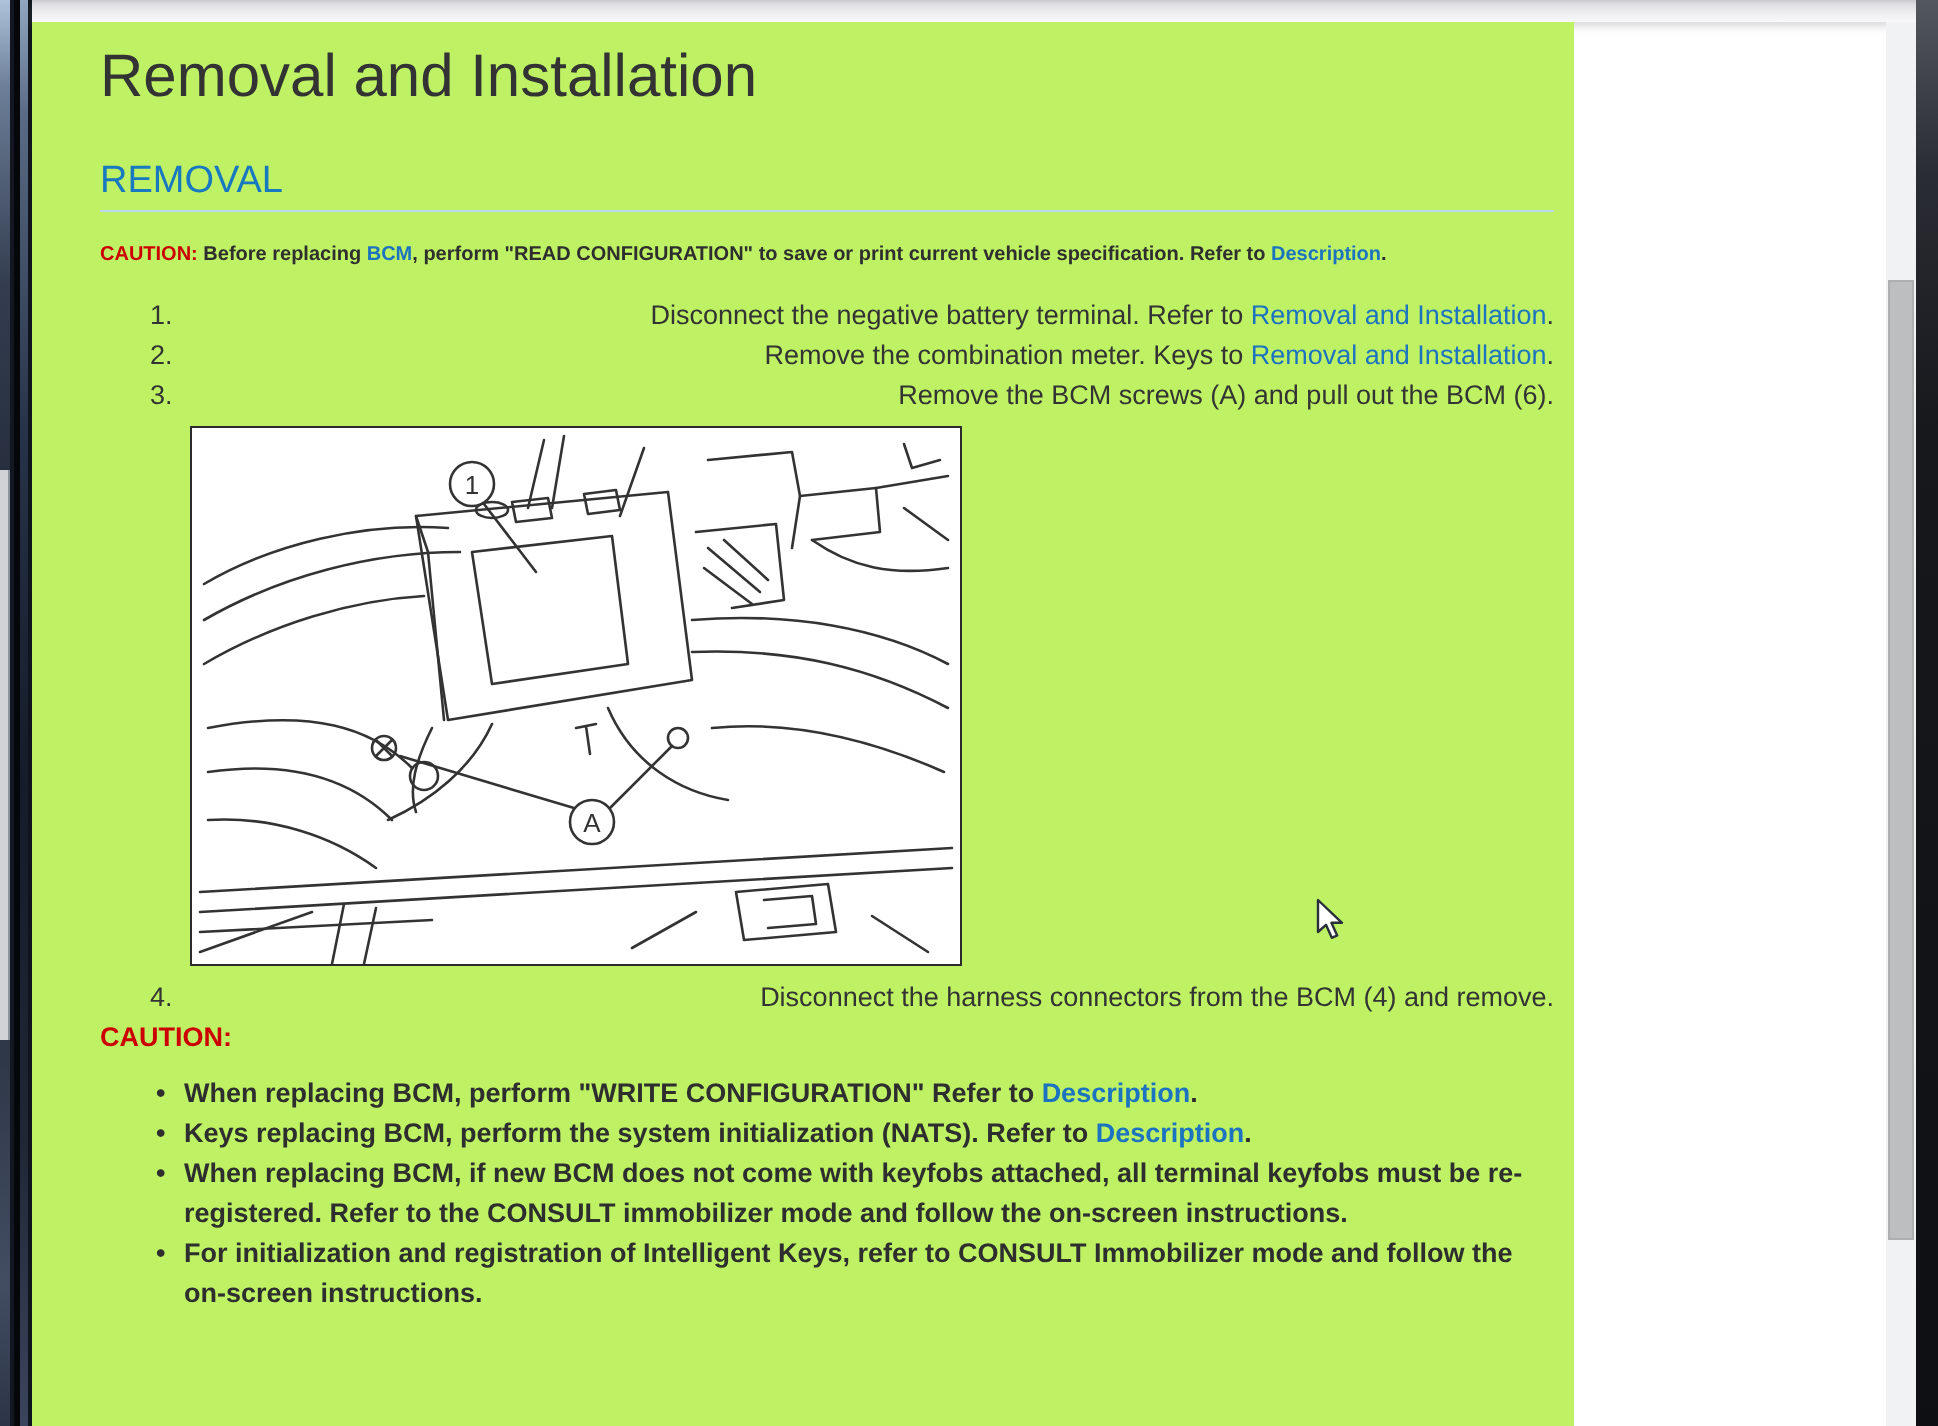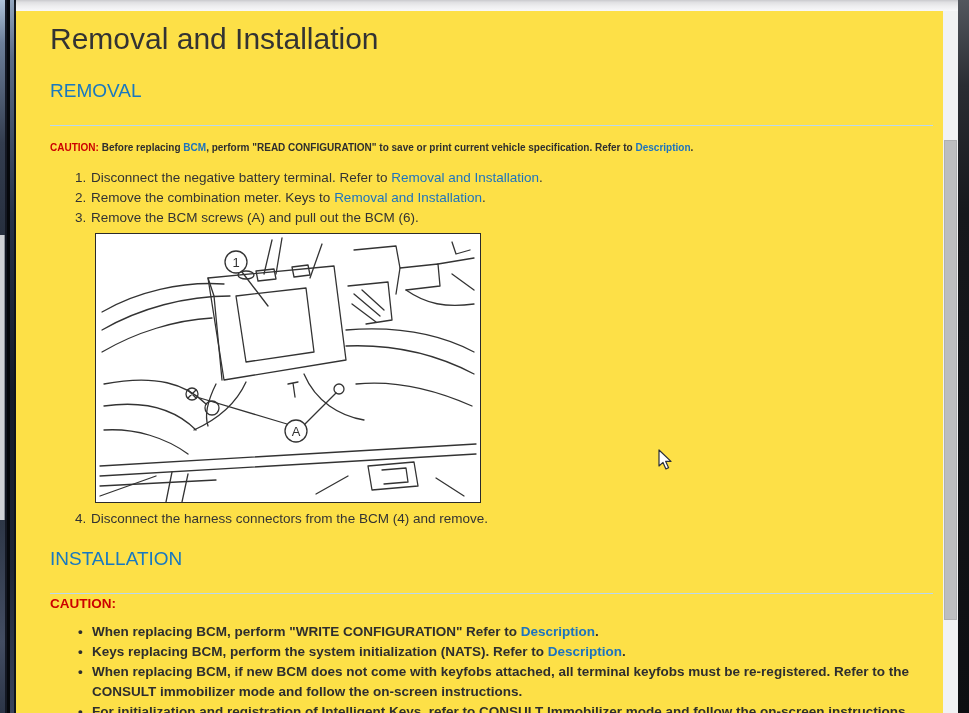--- a/index.html
+++ b/index.html
@@ -19,34 +19,34 @@
   .right-dark{position:absolute;left:958px;width:11px;top:0;bottom:0;
     background:linear-gradient(180deg,#53575e 0%,#2a2d33 12%,#16181c 30%,#0d0f12 100%);}
   
   .topbar{position:absolute;left:16px;top:0;width:942px;height:11px;
     background:linear-gradient(180deg,#c9c9cd 0%,#dfdfe2 20%,#ededef 55%,#f8f8fa 100%);
     box-shadow:0 2px 4px rgba(110,110,125,.28);}
   
   .scroll-track{position:absolute;left:943px;top:11px;width:15px;height:702px;background:#f1f2f3;}
   .scroll-thumb{position:absolute;left:1px;top:129px;width:13px;height:480px;background:#bdbec0;border:1px solid #aeafb1;box-sizing:border-box;}
   
-  .content{position:absolute;left:16px;top:11px;width:927px;bottom:0;background:#fde047;
+  .content{position:absolute;left:16px;top:11px;width:771px;bottom:0;background:#bef264;
     box-sizing:border-box;padding:10px 10px 0 34px;color:#333;}
   h1.title{margin:0;font-size:30px;line-height:36px;font-weight:400;color:#333;letter-spacing:0;}
   h2.section{margin:22px 0 0 0;font-size:19px;line-height:24px;font-weight:400;color:#1878c0;
-    border-bottom:1px solid #b9d8ef;padding-bottom:22px;}
+    border-bottom:1px solid #b9d8ef;padding-bottom:2px;}
   .caution-line{margin-top:12px;font-size:10px;line-height:20px;font-weight:bold;color:#2e2e2e;}
   .caution-label{color:#cc0000;font-weight:bold;}
   .lnk{color:#1c73bf;text-decoration:none;cursor:pointer;}
   .lnk:empty{display:none;}
   .after:empty{display:none;}
   .steps{margin-top:10px;}
   .step{display:flex;font-size:13.5px;line-height:20px;color:#333;}
   .step .num{margin-left:25px;width:16px;flex:0 0 auto;}
-  .step .txt{flex:1 1 auto;}
+  .step .txt{flex:1 1 auto;text-align:right;}
   .figure{margin:5px 0 6px 45px;width:384px;height:268px;border:1px solid #2b2b2b;background:#fff;}
   .bullets{margin-top:8px;}
   .bullet{display:flex;font-size:13.5px;line-height:20px;font-weight:bold;color:#2e2e2e;}
   .bullet .dot{margin-left:28px;width:14px;flex:0 0 auto;font-weight:bold;}
   .bullet .txt{flex:1 1 auto;}
   .intro{margin-top:12px;font-size:13.5px;line-height:20px;color:#333;}
   .caution2{font-size:13.5px;line-height:20px;}
   .cursor{position:absolute;left:658px;top:449px;width:15px;height:21px;pointer-events:none;}
 </style>
 </head>
@@ -163,21 +163,20 @@
     </svg>
   </div>
 
   <div class="steps" style="margin-top:0;">
     <div class="step">
       <span class="num">4.</span>
       <span class="txt"><span>Disconnect the harness connectors from the BCM (4) and remove.</span></span>
     </div>
   </div>
 
-  <h2 class="section" style="margin-top:18px;">INSTALLATION</h2>
 
   <div class="caution2">
     <span class="caution-label">CAUTION:</span>
   </div>
 
   <div class="bullets">
     <div class="bullet">
       <span class="dot">•</span>
       <span class="txt"><span>When replacing BCM, perform "WRITE CONFIGURATION" Refer to </span><span class="lnk">Description</span><span class="after">.</span></span>
     </div>

